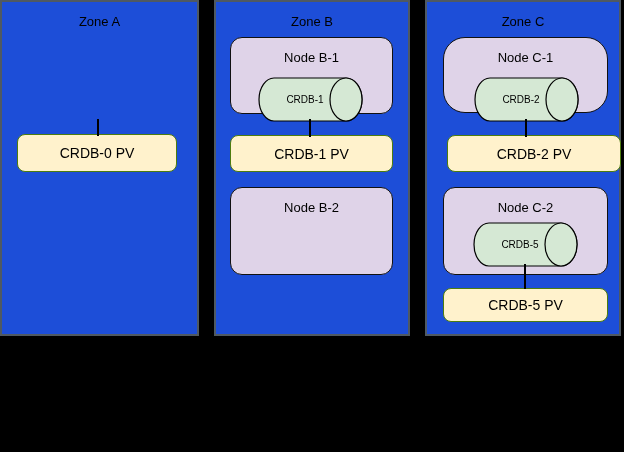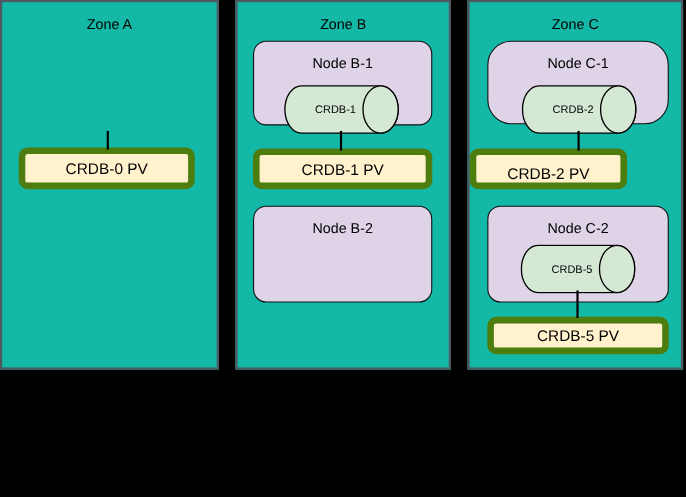--- a/index.html
+++ b/index.html
@@ -9,21 +9,21 @@
     height: 452px;
     background: #000;
     font-family: "Liberation Sans", sans-serif;
     color: #000;
     overflow: hidden;
   }
   .zone {
     position: absolute;
     top: 0;
     height: 336px;
-    background: #14b8a6;
+    background: #1d4ed8;
     border: 2px solid #4F5962;
     box-sizing: border-box;
   }
   .zone-label {
     position: absolute;
     top: 13px;
     left: 0;
     right: 0;
     text-align: center;
     font-size: 13px;
@@ -47,21 +47,21 @@
   }
   .pod-svg { position: absolute; }
   .pod-text {
     font-family: "Liberation Sans", sans-serif;
     font-size: 10px;
     fill: #000;
   }
   .pv {
     position: absolute;
     background: #FFF2CC;
-    border: 6px solid #4d7c0f;
+    border: 1px solid #4d7c0f;
     border-radius: 8px;
     box-sizing: border-box;
     display: flex;
     align-items: center;
     justify-content: center;
     font-size: 14px;
   }
   .connector {
     position: absolute;
     width: 2px;
@@ -115,21 +115,21 @@
       <div class="node-label">Node C-1</div>
       <svg class="pod-svg" style="left:30px; top:39px;" width="105" height="45" viewBox="0 0 105 45">
         <path d="M16 1 L88 1 A16 21.5 0 0 1 88 44 L16 44 A15 21.5 0 0 1 16 1 Z" fill="#D5E8D4" stroke="#000" stroke-width="1.2"></path>
         <ellipse cx="88" cy="22.5" rx="16" ry="21.5" fill="#D5E8D4" stroke="#000" stroke-width="1.2"></ellipse>
         <text class="pod-text" x="47" y="26" text-anchor="middle">CRDB-2</text>
       </svg>
     </div>
 
     <div class="connector" style="left:98px; top:117px; height:18px;"></div>
 
-    <div class="pv" style="left:0; top:133px; width:143px; height:37px;align-items:flex-end;">
+    <div class="pv" style="left:20px; top:133px; width:174px; height:37px;">
       <span>CRDB-2 PV</span>
     </div>
 
     <div class="node" style="left:16px; top:185px; width:165px; height:88px;">
       <div class="node-label">Node C-2</div>
       <svg class="pod-svg" style="left:29px; top:34px;" width="105" height="45" viewBox="0 0 105 45">
         <path d="M16 1 L88 1 A16 21.5 0 0 1 88 44 L16 44 A15 21.5 0 0 1 16 1 Z" fill="#D5E8D4" stroke="#000" stroke-width="1.2"></path>
         <ellipse cx="88" cy="22.5" rx="16" ry="21.5" fill="#D5E8D4" stroke="#000" stroke-width="1.2"></ellipse>
         <text class="pod-text" x="47" y="26" text-anchor="middle">CRDB-5</text>
       </svg>

